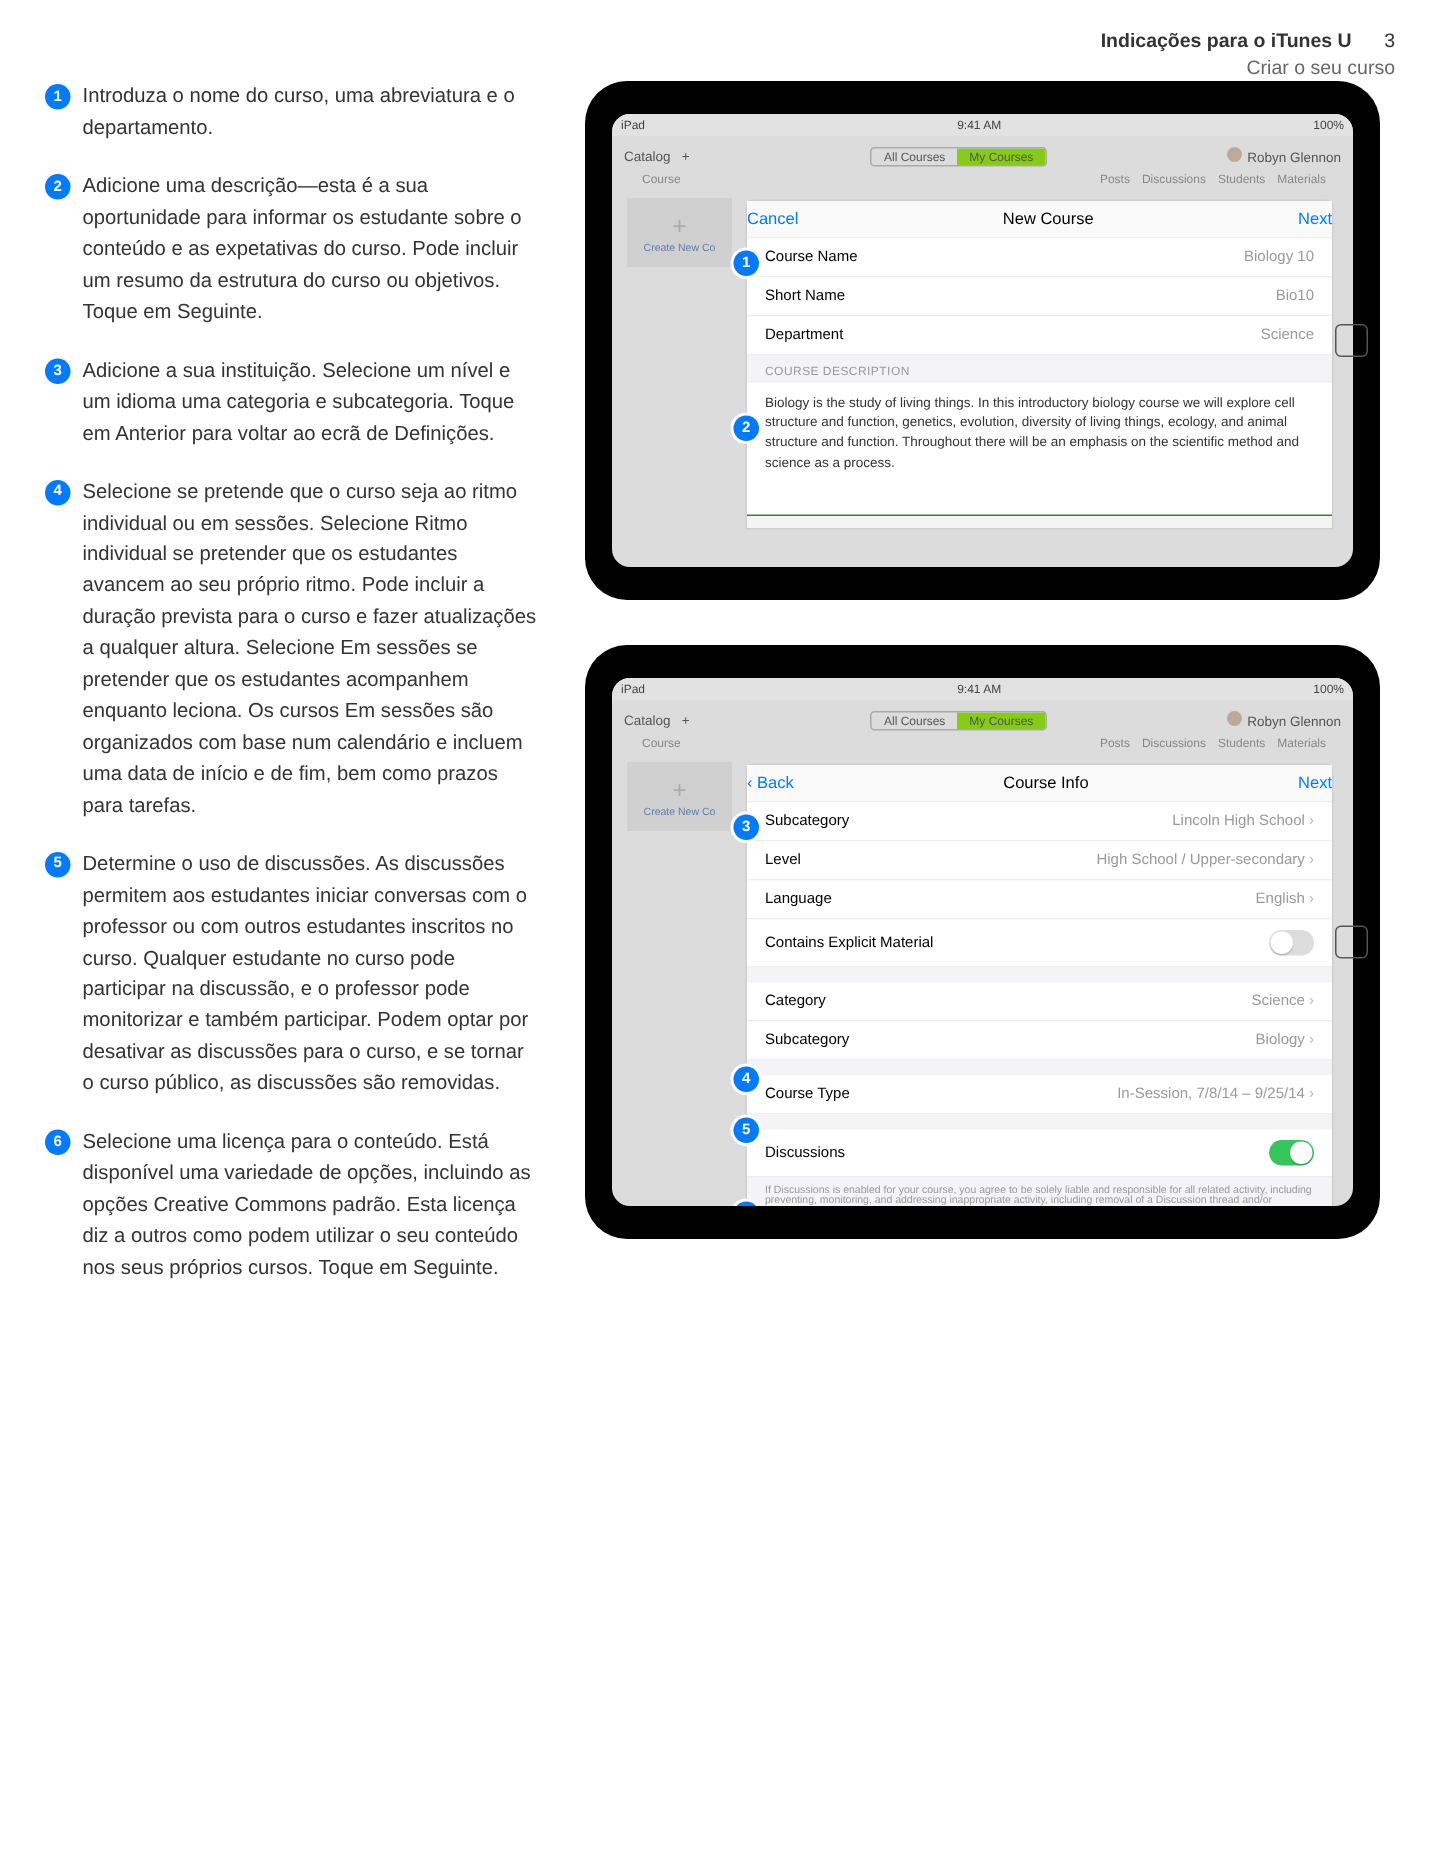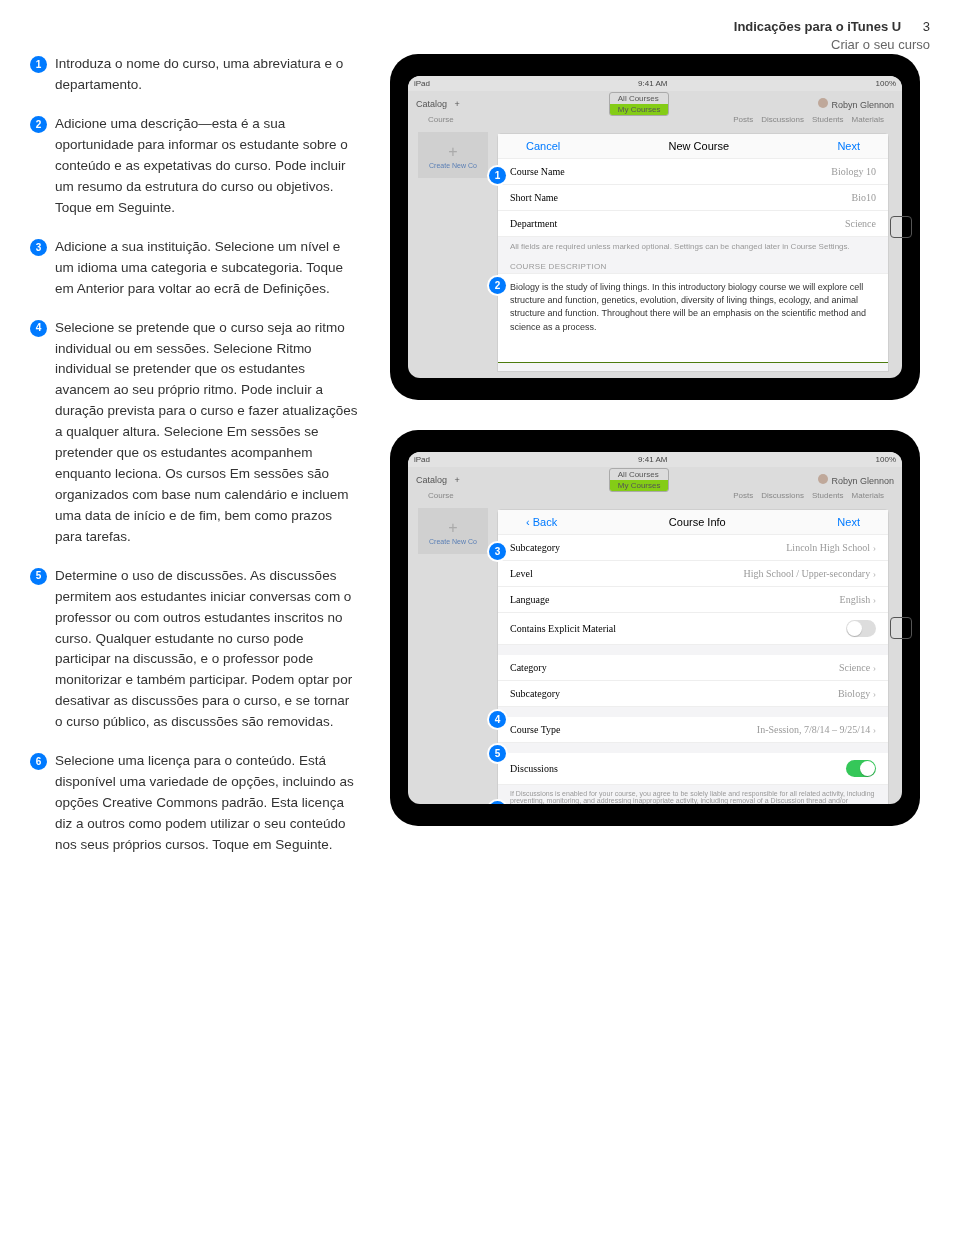--- a/index.html
+++ b/index.html
@@ -111,21 +111,20 @@
     justify-content: space-between;
     align-items:center;
     height:18px;
   }
   .segmented {
     display:inline-flex;
     border:1px solid #aaa;
     border-radius:3px;
     overflow:hidden;
     font-size:8px;
-    flex-direction:column;
   }
   .segmented span { padding:1px 8px; }
   .segmented .sel { background:#84cc16; }
   .tabs-row {
     display:flex;
     justify-content: flex-end;
     gap: 8px;
     font-size:8px;
     color:#888;
     padding: 2px 10px 4px;
@@ -156,37 +155,36 @@
     background:#fff;
     border-radius:4px 4px 0 0;
     box-shadow:0 0 0 1px rgba(0,0,0,0.06);
     font-size:10px;
     color:#333;
   }
   .modal-head {
     display:flex;
     justify-content: space-between;
     align-items:center;
-    padding:6px 28px;
+    padding:6px 0;
     border-bottom:1px solid #eee;
     font-size:11px;
     background:#fafafa;
   }
   .link-blue { color:#007aff; cursor:default; }
   .modal-title { font-weight:500; color:#000; }
   .form-section { background:#f4f4f6; padding:0 0 8px 0; }
   .cell {
     display:flex;
     justify-content: space-between;
     align-items:center;
     background:#fff;
     padding:7px 12px;
     border-bottom:1px solid #eee;
     font-size:10px;
-    font-family:Liberation Serif, serif;
   }
   .cell:first-child{ border-top:1px solid #eee;}
   .cell .lbl { color:#000; font-weight:500; }
   .cell .val { color:#9a9a9a; }
   .cell .chev::after { content:" ›"; color:#bbb; }
   .helper {
     font-size:8px;
     color:#999;
     padding:5px 12px;
   }
@@ -317,21 +315,20 @@
                 <span class="val">Biology 10</span>
               </div>
               <div class="cell">
                 <span class="lbl">Short Name</span>
                 <span class="val">Bio10</span>
               </div>
               <div class="cell">
                 <span class="lbl">Department</span>
                 <span class="val">Science</span>
               </div>
-              <div class="helper">All fields are required unless marked optional. Settings can be changed later in Course Settings.</div>
 
               <span class="callout" style="left:-9px;top:118px;">2</span>
               <div class="sect-label">COURSE DESCRIPTION</div>
               <div class="textarea">Biology is the study of living things. In this introductory biology course we will explore cell structure and function, genetics, evolution, diversity of living things, ecology, and animal structure and function. Throughout there will be an emphasis on the scientific method and science as a process.</div>
             </div>
           </div>
 
         </div>
       </div>
 

